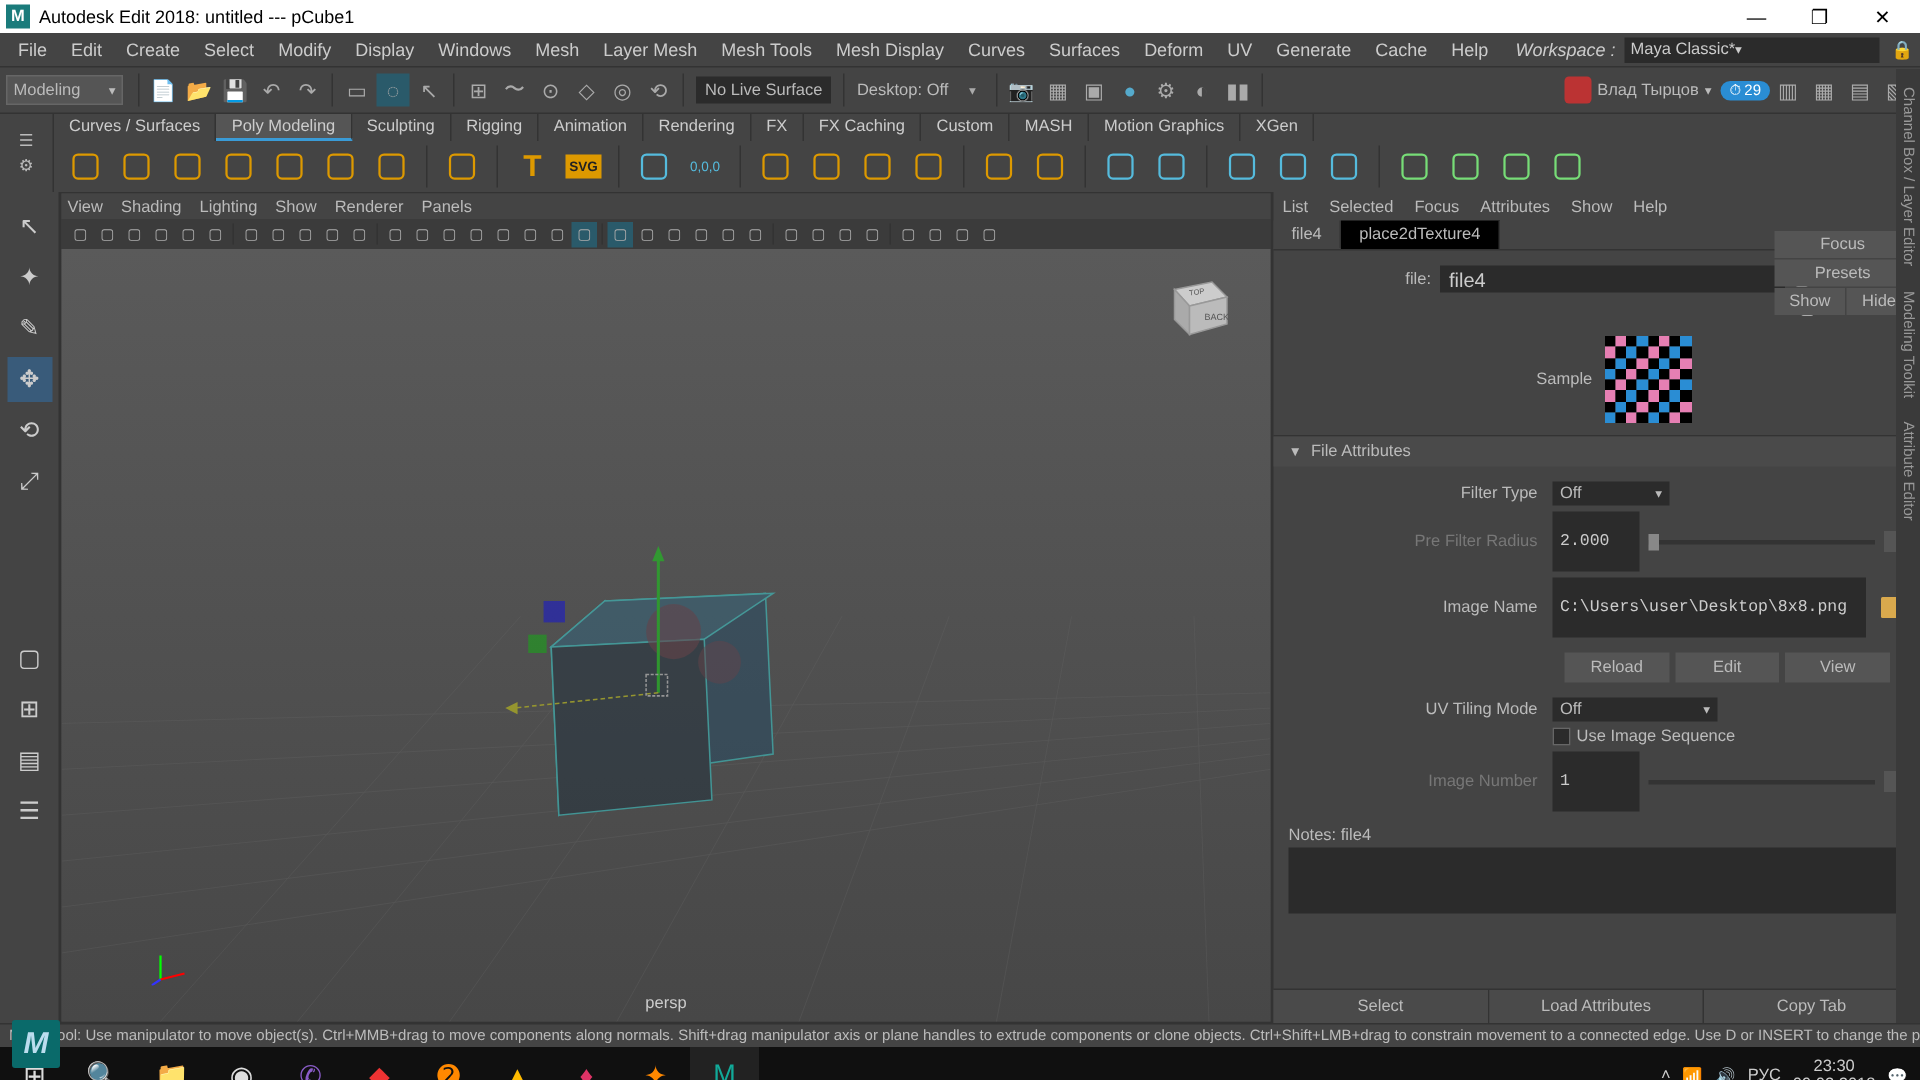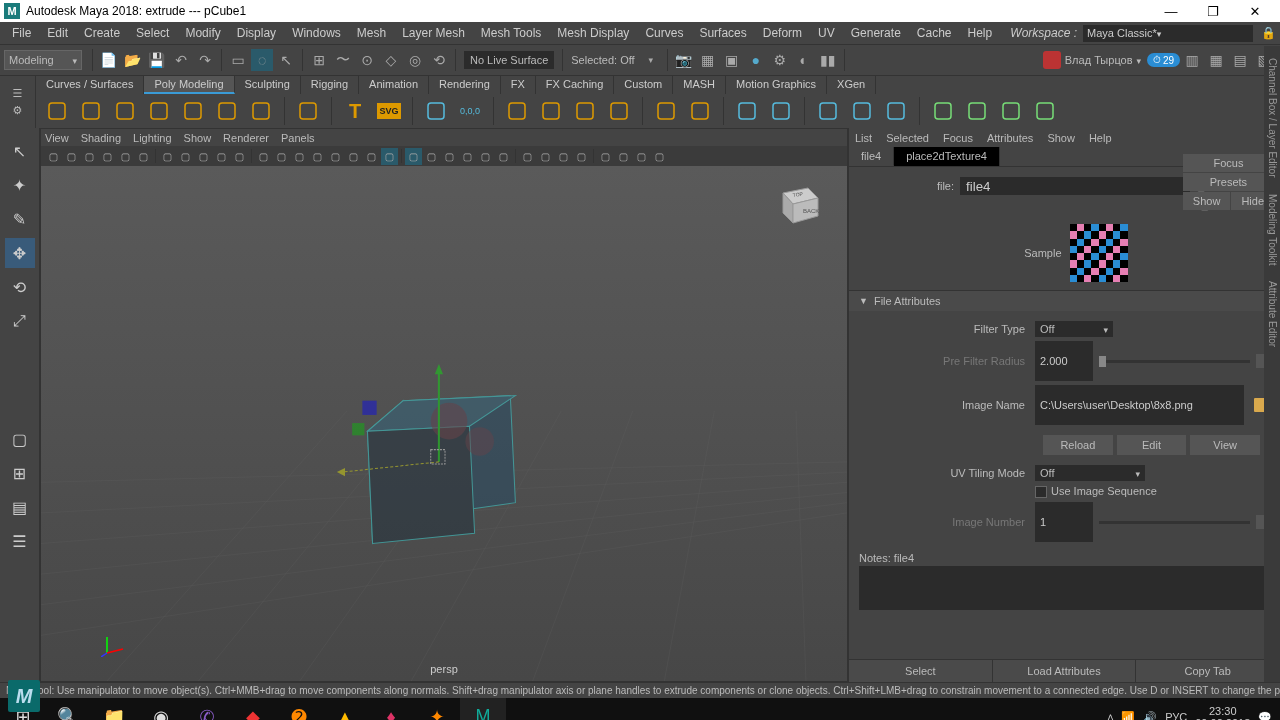--- a/index.html
+++ b/index.html
@@ -76,21 +76,21 @@
 .attr-sample { display:flex; align-items:center; justify-content:center; padding:8px; gap:8px; }
 .attr-sample .lbl { width:60px; text-align:right; }
 .checker { width:58px; height:58px; display:grid; grid-template:repeat(8,1fr)/repeat(8,1fr); }
 .checker div { width:100%; height:100%; }
 .attr-section { border-top:1px solid #333; }
 .attr-section-hdr { padding:4px 10px; background:#4a4a4a; display:flex; align-items:center; gap:6px; font-size:11px; }
 .attr-section-body { padding:6px 10px 2px 10px;margin-left:40px; }
 .attr-row { display:flex; align-items:center; margin:4px 0; gap:6px; }
 .attr-row .rlbl { width:130px; text-align:right; font-size:11px; padding-right:4px; }
 .attr-row .rval { flex:1; }
-.attr-row select, .attr-row input[type=text] { background:#2b2b2b; border:none; color:#ccc; padding:20px 5px; font-size:11px; height:18px; }
+.attr-row select, .attr-row input[type=text] { background:#2b2b2b; border:none; color:#ccc; padding:20px 5px; font-size:11px; height:18px;font-family:Liberation Mono, monospace; }
 .attr-row .checkbox { width:12px; height:12px; background:#2b2b2b; border:1px solid #666; display:inline-block; margin-right:4px; vertical-align:middle; }
 .attr-btnrow { display:flex; gap:4px; padding:6px 10px; }
 .attr-btnrow .btn { flex:1; background:#555; padding:4px; text-align:center; font-size:11px; }
 .attr-notes { padding:4px 10px; font-size:11px; }
 .attr-notes-area { background:#2b2b2b; height:44px; margin-top:2px; }
 .attr-footer { display:flex; border-top:1px solid #333; margin-top:auto; }
 .attr-footer .fbtn { flex:1; padding:5px; text-align:center; font-size:11px; background:#4a4a4a; border-right:1px solid #333; }
 .attr-scroll { position:absolute; right:0; top:38px; bottom:66px; width:12px; background:#3a3a3a; display:flex; flex-direction:column; }
 .attr-scroll .thumb { background:#666; height:200px; margin:12px 1px 0 1px; }
 
@@ -111,21 +111,21 @@
 .disabled { color:#777; }
 .chev::after { content:"▾"; font-size:9px; }
 .slider-track { flex:1; height:3px; background:#333; position:relative; }
 .slider-thumb { position:absolute; width:7px; height:11px; background:#888; top:-4px; left:0; }
 </style>
 </head>
 <body>
 
 <div class="titlebar">
   <div class="app-icon">M</div>
-  <div class="title-text">Autodesk Maya 2018: extrude  ---  pCube1</div>
+  <div class="title-text">Autodesk Edit 2018: untitled  ---  pCube1</div>
   <div class="win-btn">—</div>
   <div class="win-btn">❐</div>
   <div class="win-btn close">✕</div>
 </div>
 
 <div class="menubar">
   <span class="menuitem">File</span>
     <span class="menuitem">Edit</span>
     <span class="menuitem">Create</span>
     <span class="menuitem">Select</span>
@@ -170,21 +170,21 @@
   <div class="sep"></div>
   <div class="tbtn">⊞</div>
   <div class="tbtn">〜</div>
   <div class="tbtn">⊙</div>
   <div class="tbtn">◇</div>
   <div class="tbtn">◎</div>
   <div class="tbtn">⟲</div>
   <div class="sep"></div>
   <div class="readout">No Live Surface</div>
   <div class="sep"></div>
-  <span class="label"><span>Selected:</span> <span>Off</span></span>
+  <span class="label"><span>Desktop:</span> <span>Off</span></span>
   <div class="tbtn chev"></div>
   <div class="sep"></div>
   <div class="tbtn">📷</div>
   <div class="tbtn">▦</div>
   <div class="tbtn">▣</div>
   <div class="tbtn" style="color:#5ac">●</div>
   <div class="tbtn">⚙</div>
   <div class="tbtn">◐</div>
   <div class="tbtn">▮▮</div>
   <div class="sep"></div>

